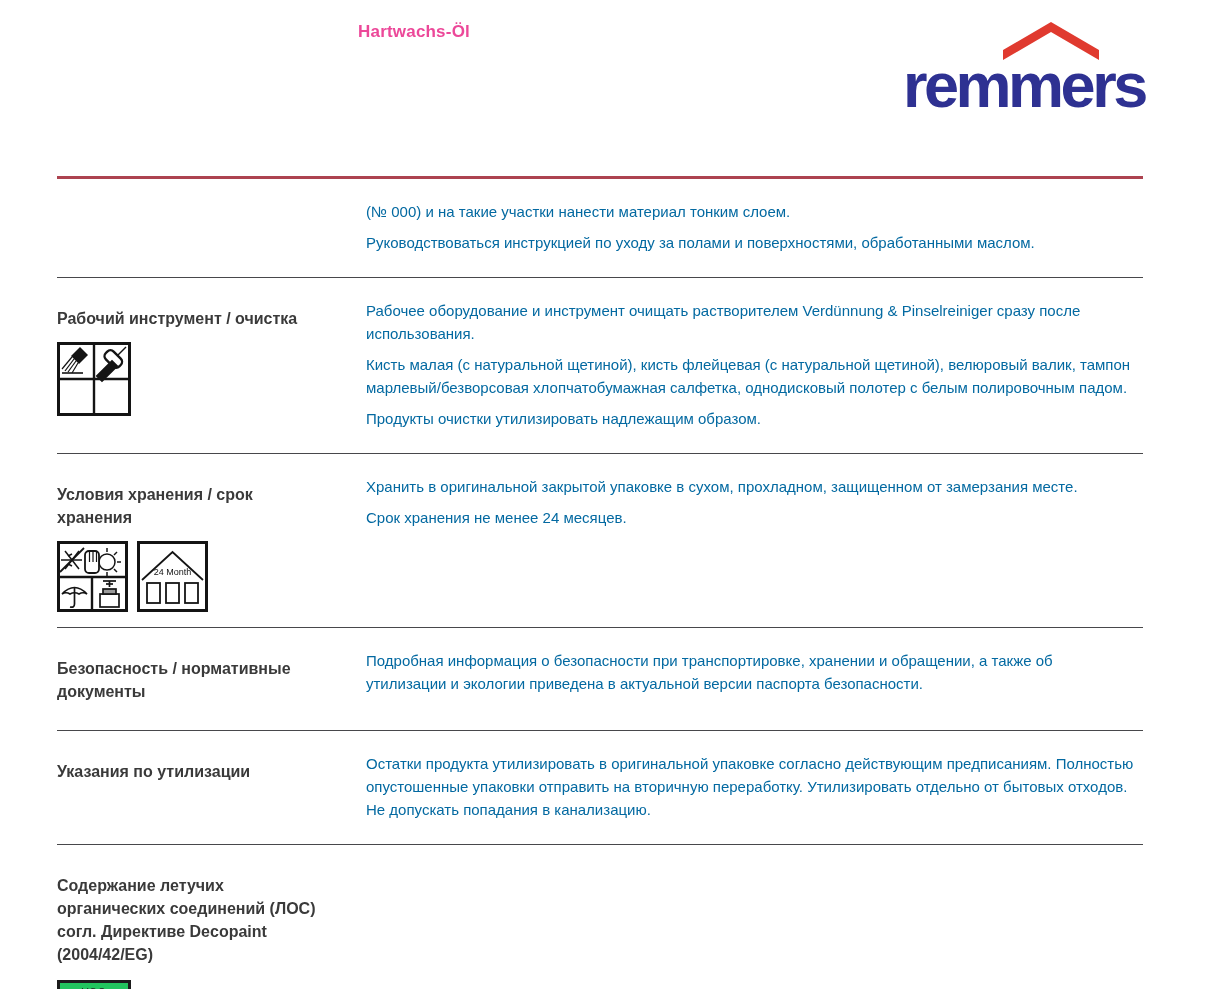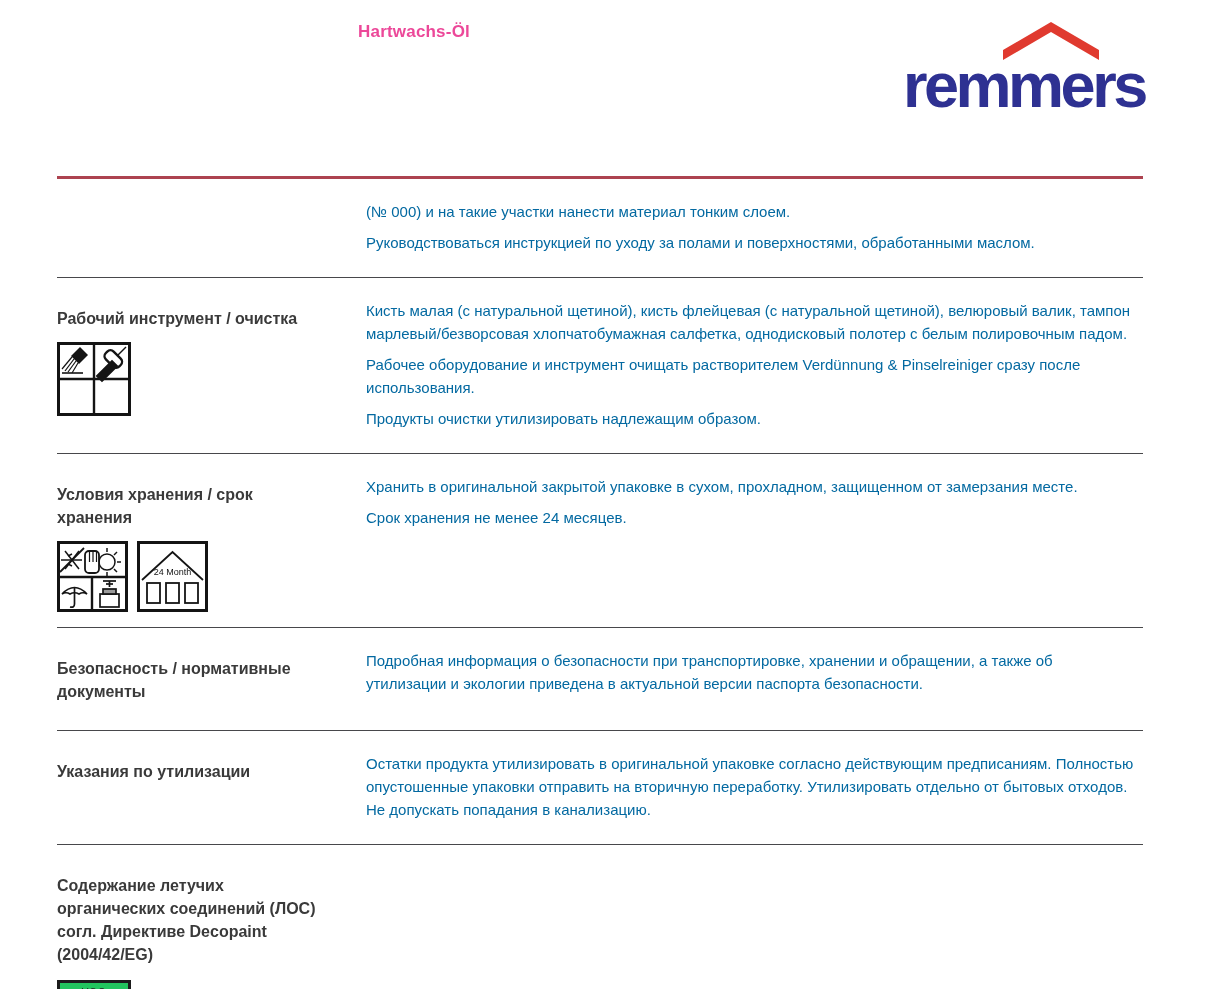--- a/index.html
+++ b/index.html
@@ -102,22 +102,22 @@
         </g>
 
         <line x1="69" y1="5" x2="61" y2="13" stroke="#141414" stroke-width="1.4"></line>
         <g transform="rotate(45 57 17)">
           <rect x="47" y="12" width="19" height="11" rx="4.5" fill="#fff" stroke="#141414" stroke-width="2.4"></rect>
         </g>
         <line x1="55" y1="24" x2="45" y2="34" stroke="#141414" stroke-width="9" stroke-linecap="square"></line>
       </svg>
     </div>
     <div class="col-r">
+      <p>Рабочее оборудование и инструмент очищать растворителем Verdünnung &amp; Pinselreiniger сразу после использования.</p>
       <p>Кисть малая (с натуральной щетиной), кисть флейцевая (с натуральной щетиной), велюровый валик, тампон марлевый/безворсовая хлопчатобумажная салфетка, однодисковый полотер с белым полировочным падом.</p>
-      <p>Рабочее оборудование и инструмент очищать растворителем Verdünnung &amp; Pinselreiniger сразу после использования.</p>
       <p>Продукты очистки утилизировать надлежащим образом.</p>
     </div>
   </section>
 
   <section class="row">
     <div class="col-l">
       <h2>Условия хранения / срок хранения</h2>
       <div class="icon-strip">
         <svg width="71" height="71" viewBox="0 0 71 71">
           <rect x="1.5" y="1.5" width="68" height="68" fill="#fff" stroke="#141414" stroke-width="3"></rect>

